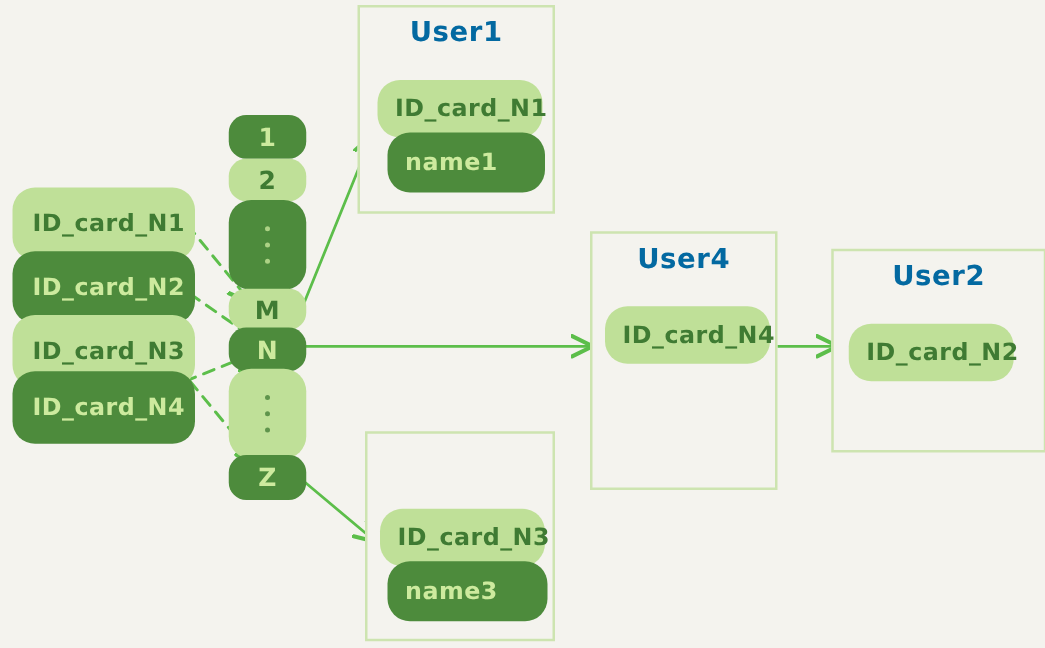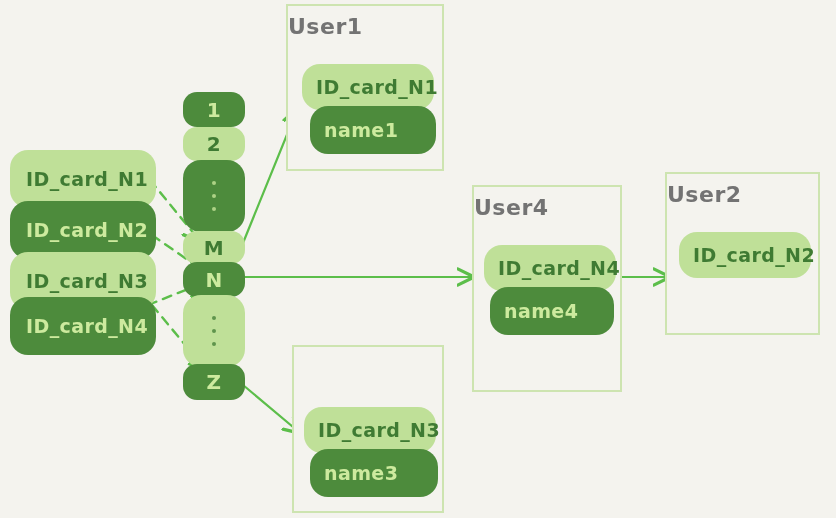--- a/index.html
+++ b/index.html
@@ -73,24 +73,24 @@
     position: absolute;
     box-sizing: border-box;
     border: 2px solid #cde4b0;
     background: #f4f3ee;
   }
   .user-title {
     position: absolute;
     top: 8px;
     left: 0;
     right: 0;
-    text-align: left;
+    text-align: center;
     font-size: 22px;
     font-weight: 700;
-    color: #737373;
+    color: #0369a1;
     letter-spacing: 0.5px;
     font-family: "DejaVu Sans", sans-serif;
   }
   .field {
     position: absolute;
     box-sizing: border-box;
     display: flex;
     align-items: center;
     padding-left: 14px;
     border-radius: 18px;
@@ -176,24 +176,23 @@
 
   <div class="userbox" style="left:286px;top:4px;width:158px;height:167px">
     <div class="user-title">User1</div>
     <div class="field light" style="left:14px;top:58px;width:132px;height:46px">ID_card_N1</div>
     <div class="field dark" style="left:22px;top:100px;width:126px;height:48px">name1</div>
   </div>
 
   <div class="userbox" style="left:472px;top:185px;width:150px;height:207px">
     <div class="user-title">User4</div>
     <div class="field light" style="left:10px;top:58px;width:132px;height:46px">ID_card_N4</div>
-    <div class="field dark" style="left:16px;top:100px;width:124px;height:48px">name4</div>
-  </div>
-
-  <div class="userbox" style="left:665px;top:172px;width:155px;height:163px">
+  </div>
+
+  <div class="userbox" style="left:665px;top:199px;width:172px;height:163px">
     <div class="user-title">User2</div>
     <div class="field light" style="left:12px;top:58px;width:132px;height:46px">ID_card_N2</div>
   </div>
 
   <div class="userbox" style="left:292px;top:345px;width:152px;height:168px">
     <div class="field light" style="left:10px;top:60px;width:132px;height:46px">ID_card_N3</div>
     <div class="field dark" style="left:16px;top:102px;width:128px;height:48px">name3</div>
   </div>
 
 </div>

